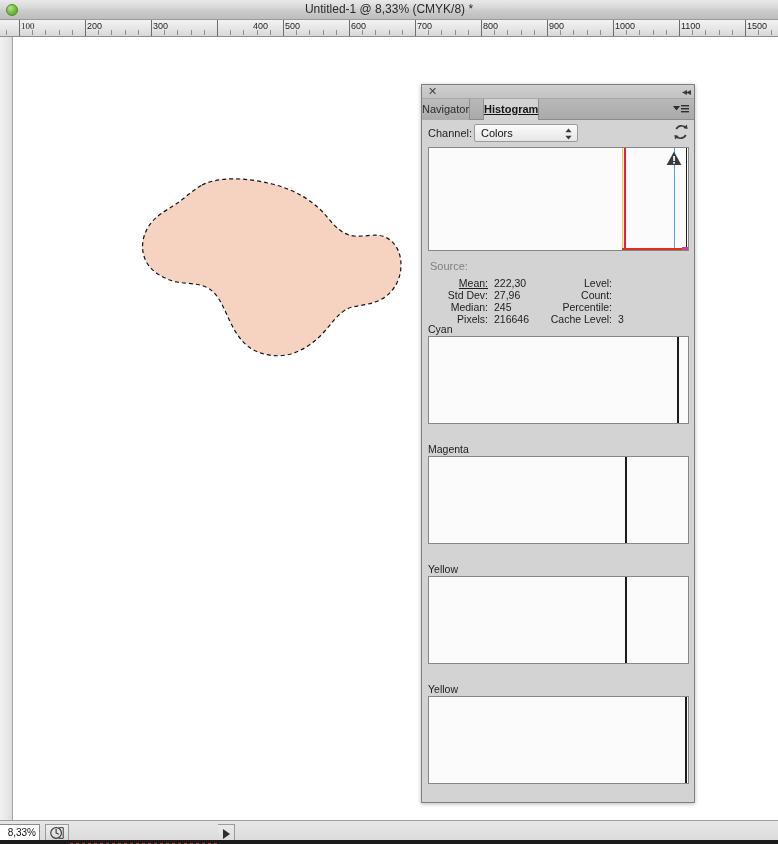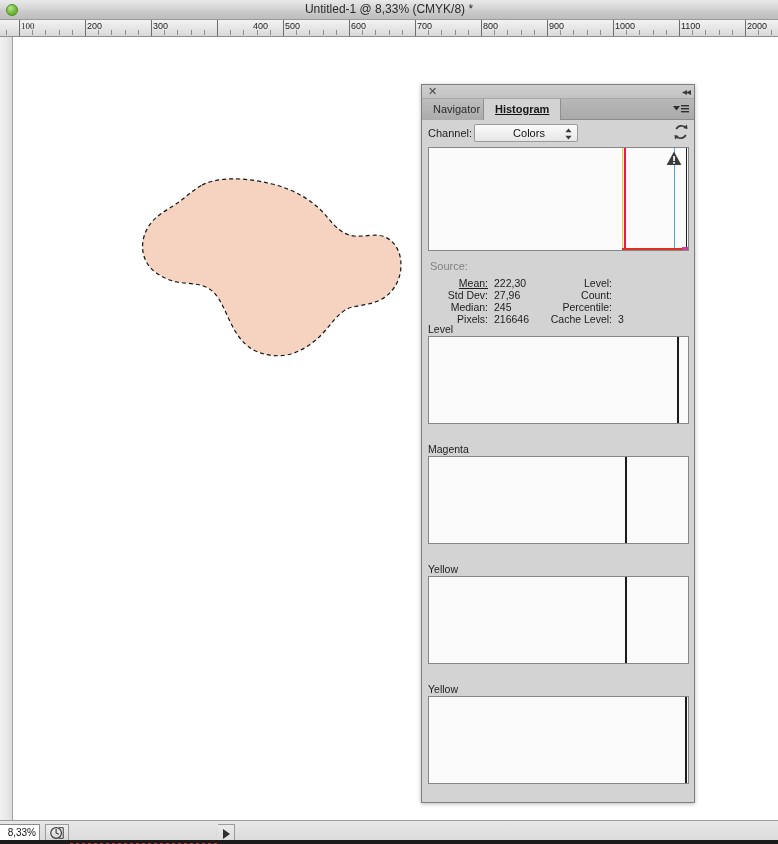--- a/index.html
+++ b/index.html
@@ -208,21 +208,21 @@
     left: 0; top: 14px;
     width: 272px; height: 21px;
     background: linear-gradient(to bottom, #b8b8b8, #aaaaaa);
     border-bottom: 1px solid #8c8c8c;
     box-sizing: border-box;
   }
   .panel-tab {
     position: absolute;
     top: 0; height: 21px;
     line-height: 21px;
-    padding: 0 11px;
+    padding: 0 0;
     font-size: 11px;
     color: #2b2b2b;
     box-sizing: border-box;
   }
   .panel-tab.inactive {
     background: linear-gradient(to bottom, #bdbdbd, #ababab);
     border-right: 1px solid #8f8f8f;
   }
   .panel-tab.active {
     background: #d3d3d3;
@@ -234,21 +234,21 @@
   #tab-menu-icon {
     position: absolute;
     right: 5px; top: 5px;
     width: 16px; height: 11px;
   }
 
   
   #channel-row {
     position: absolute;
     left: 0; top: 36px;
-    width: 272px; height: 24px; text-align: center;
+    width: 272px; height: 24px;
   }
   #channel-label {
     position: absolute;
     left: 6px; top: 4px;
     font-size: 11px;
     color: #1f1f1f;
     line-height: 16px;
   }
   #channel-select {
     position: absolute;
@@ -434,21 +434,21 @@
     <div class="ruler-min" style="left: 639px;"></div>
     <div class="ruler-min" style="left: 653px;"></div>
     <div class="ruler-min" style="left: 666px;"></div>
     <div class="ruler-maj" style="left: 679px;"></div>
     <div class="ruler-lbl" style="left: 679px;">1100</div>
     <div class="ruler-min" style="left: 692px;"></div>
     <div class="ruler-min" style="left: 705px;"></div>
     <div class="ruler-min" style="left: 719px;"></div>
     <div class="ruler-min" style="left: 732px;"></div>
     <div class="ruler-maj" style="left: 745px;"></div>
-    <div class="ruler-lbl" style="left: 745px;">2000</div>
+    <div class="ruler-lbl" style="left: 745px;">1500</div>
     <div class="ruler-min" style="left: 758px;"></div>
     <div class="ruler-min" style="left: 771px;"></div>
     <div class="ruler-min" style="left: 6px;"></div>
   </div>
 <div id="ruler-v"></div>
 
 <div id="canvas-area">
   <svg id="blob-svg" width="764" height="783" viewBox="0 0 764 783">
     <path id="blob-fill" d="M188,148
          C 206,139 235,141 258,147
@@ -556,21 +556,21 @@
     <div class="stat-val" style="left:196px;top:0;"></div>
     <div class="stat-key" style="left:120px;top:12px;width:70px;">Count:</div>
     <div class="stat-val" style="left:196px;top:12px;"></div>
     <div class="stat-key" style="left:120px;top:24px;width:70px;">Percentile:</div>
     <div class="stat-val" style="left:196px;top:24px;"></div>
     <div class="stat-key" style="left:110px;top:36px;width:80px;">Cache Level:</div>
     <div class="stat-val" style="left:196px;top:36px;">3</div>
   </div>
 
   <div class="chan-section" style="top:238px;">
-    <div class="chan-label">Level</div>
+    <div class="chan-label">Cyan</div>
     <div class="chan-box">
       <div class="chan-vline" style="left:248px;"></div>
     </div>
   </div>
 
   <div class="chan-section" style="top:358px;">
     <div class="chan-label">Magenta</div>
     <div class="chan-box">
       <div class="chan-vline" style="left:196px;"></div>
     </div>

